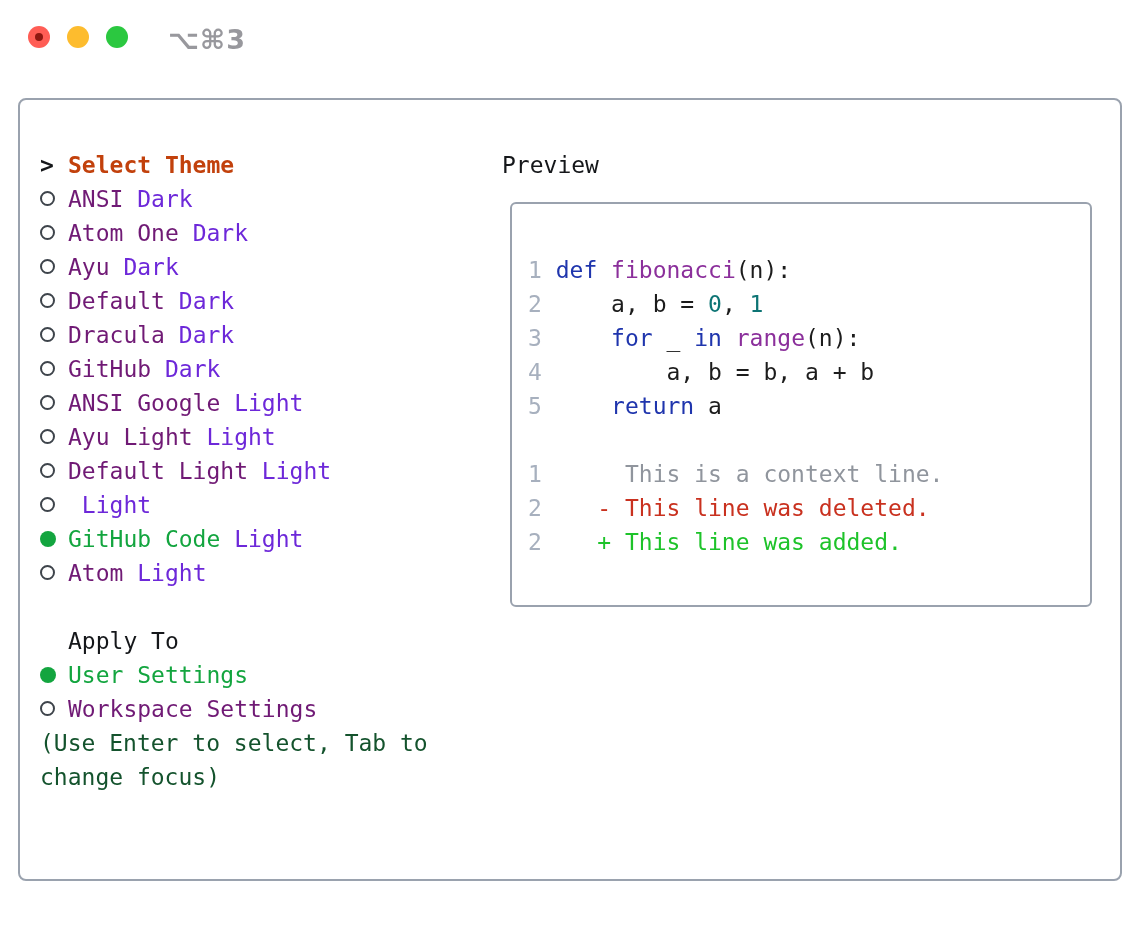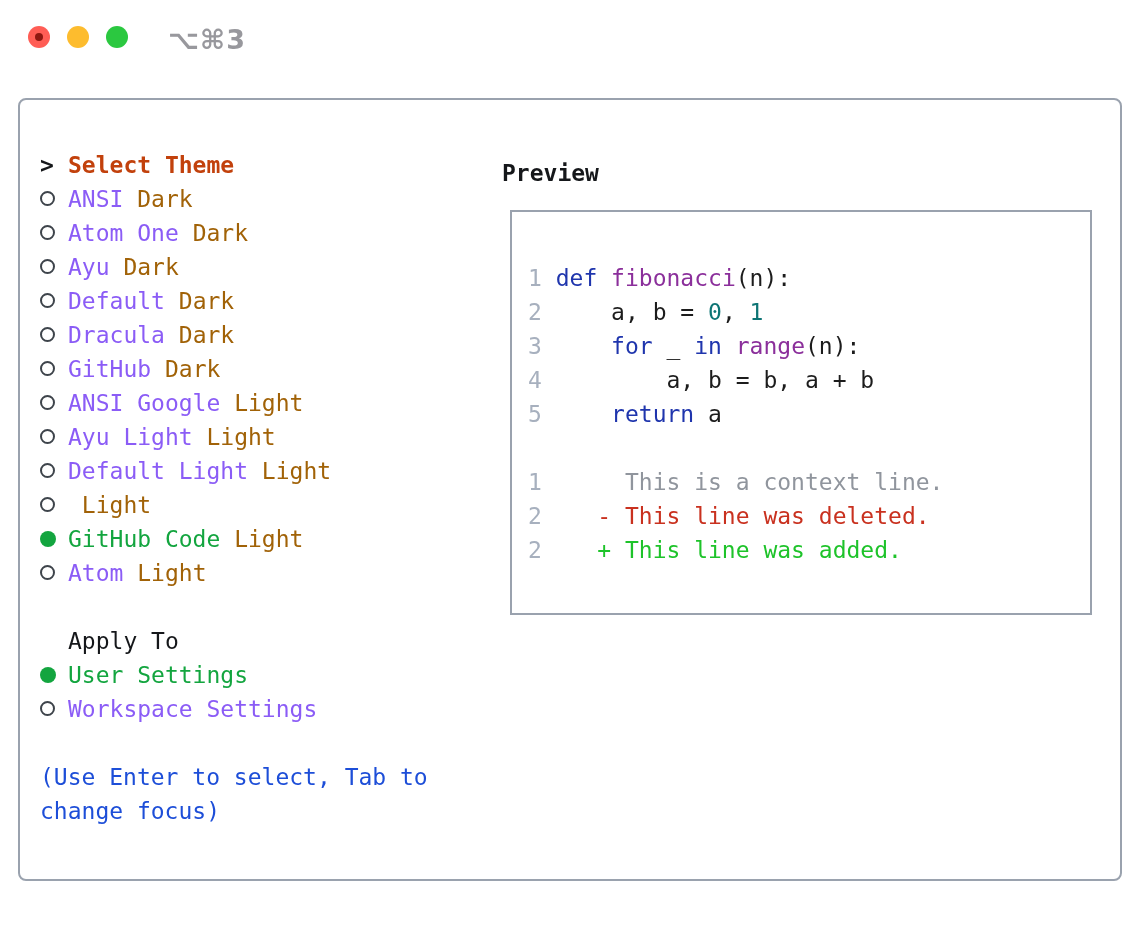--- a/index.html
+++ b/index.html
@@ -37,33 +37,33 @@
 
   .row { display: flex; height: 34px; white-space: pre; }
   .marker { width: 28px; flex: none; position: relative; }
   .cursor-glyph { font-weight: bold; color: #15171a; }
   .radio {
     display: block; width: 15px; height: 15px; box-sizing: border-box;
     border: 2px solid #3e444b; border-radius: 50%; margin-top: 9px;
   }
   .radio.on { width: 16px; height: 16px; border: none; background: var(--selected-green); margin-top: 9px; }
   .hdr { font-weight: bold; color: #c2410c; }
-  .name { color: #8b5cf6; }
+  .name { color: #701a75; }
   .name.sel { color: var(--selected-green); }
-  .variant { color: #a16207; }
+  .variant { color: #6d28d9; }
   .subhdr { color: #15171a; }
 
   .apply-section { margin-top: 34px; text-align: right; }
-  .hint { margin-top: 34px; color: #1d4ed8; width: 430px; }
+  .hint { color: #14532d; width: 430px; }
 
   
-  .preview-title { font-weight: bold; color: #15171a; height: 34px; margin-top: 8px; }
+  .preview-title { font-weight: normal; color: #15171a; height: 34px; }
   .preview-box {
     margin-left: 8px; margin-top: 20px; height: 405px; box-sizing: border-box;
-    border: 2px solid #9aa2ae; border-radius: 0;
+    border: 2px solid #9aa2ae; border-radius: 6px;
     padding: 49px 8px 0 16px; white-space: pre; overflow: hidden;
   }
   .code-line { height: 34px; }
   .tk-ln  { color: #a7b0be; }
   .tk-kw  { color: var(--kw); }
   .tk-fn  { color: var(--fn); }
   .tk-num { color: var(--num); }
   .tk-pl  { color: #1c1c1c; }
   .tk-ctx { color: var(--ctx); text-align: right; }
   .tk-del { color: var(--del); }

